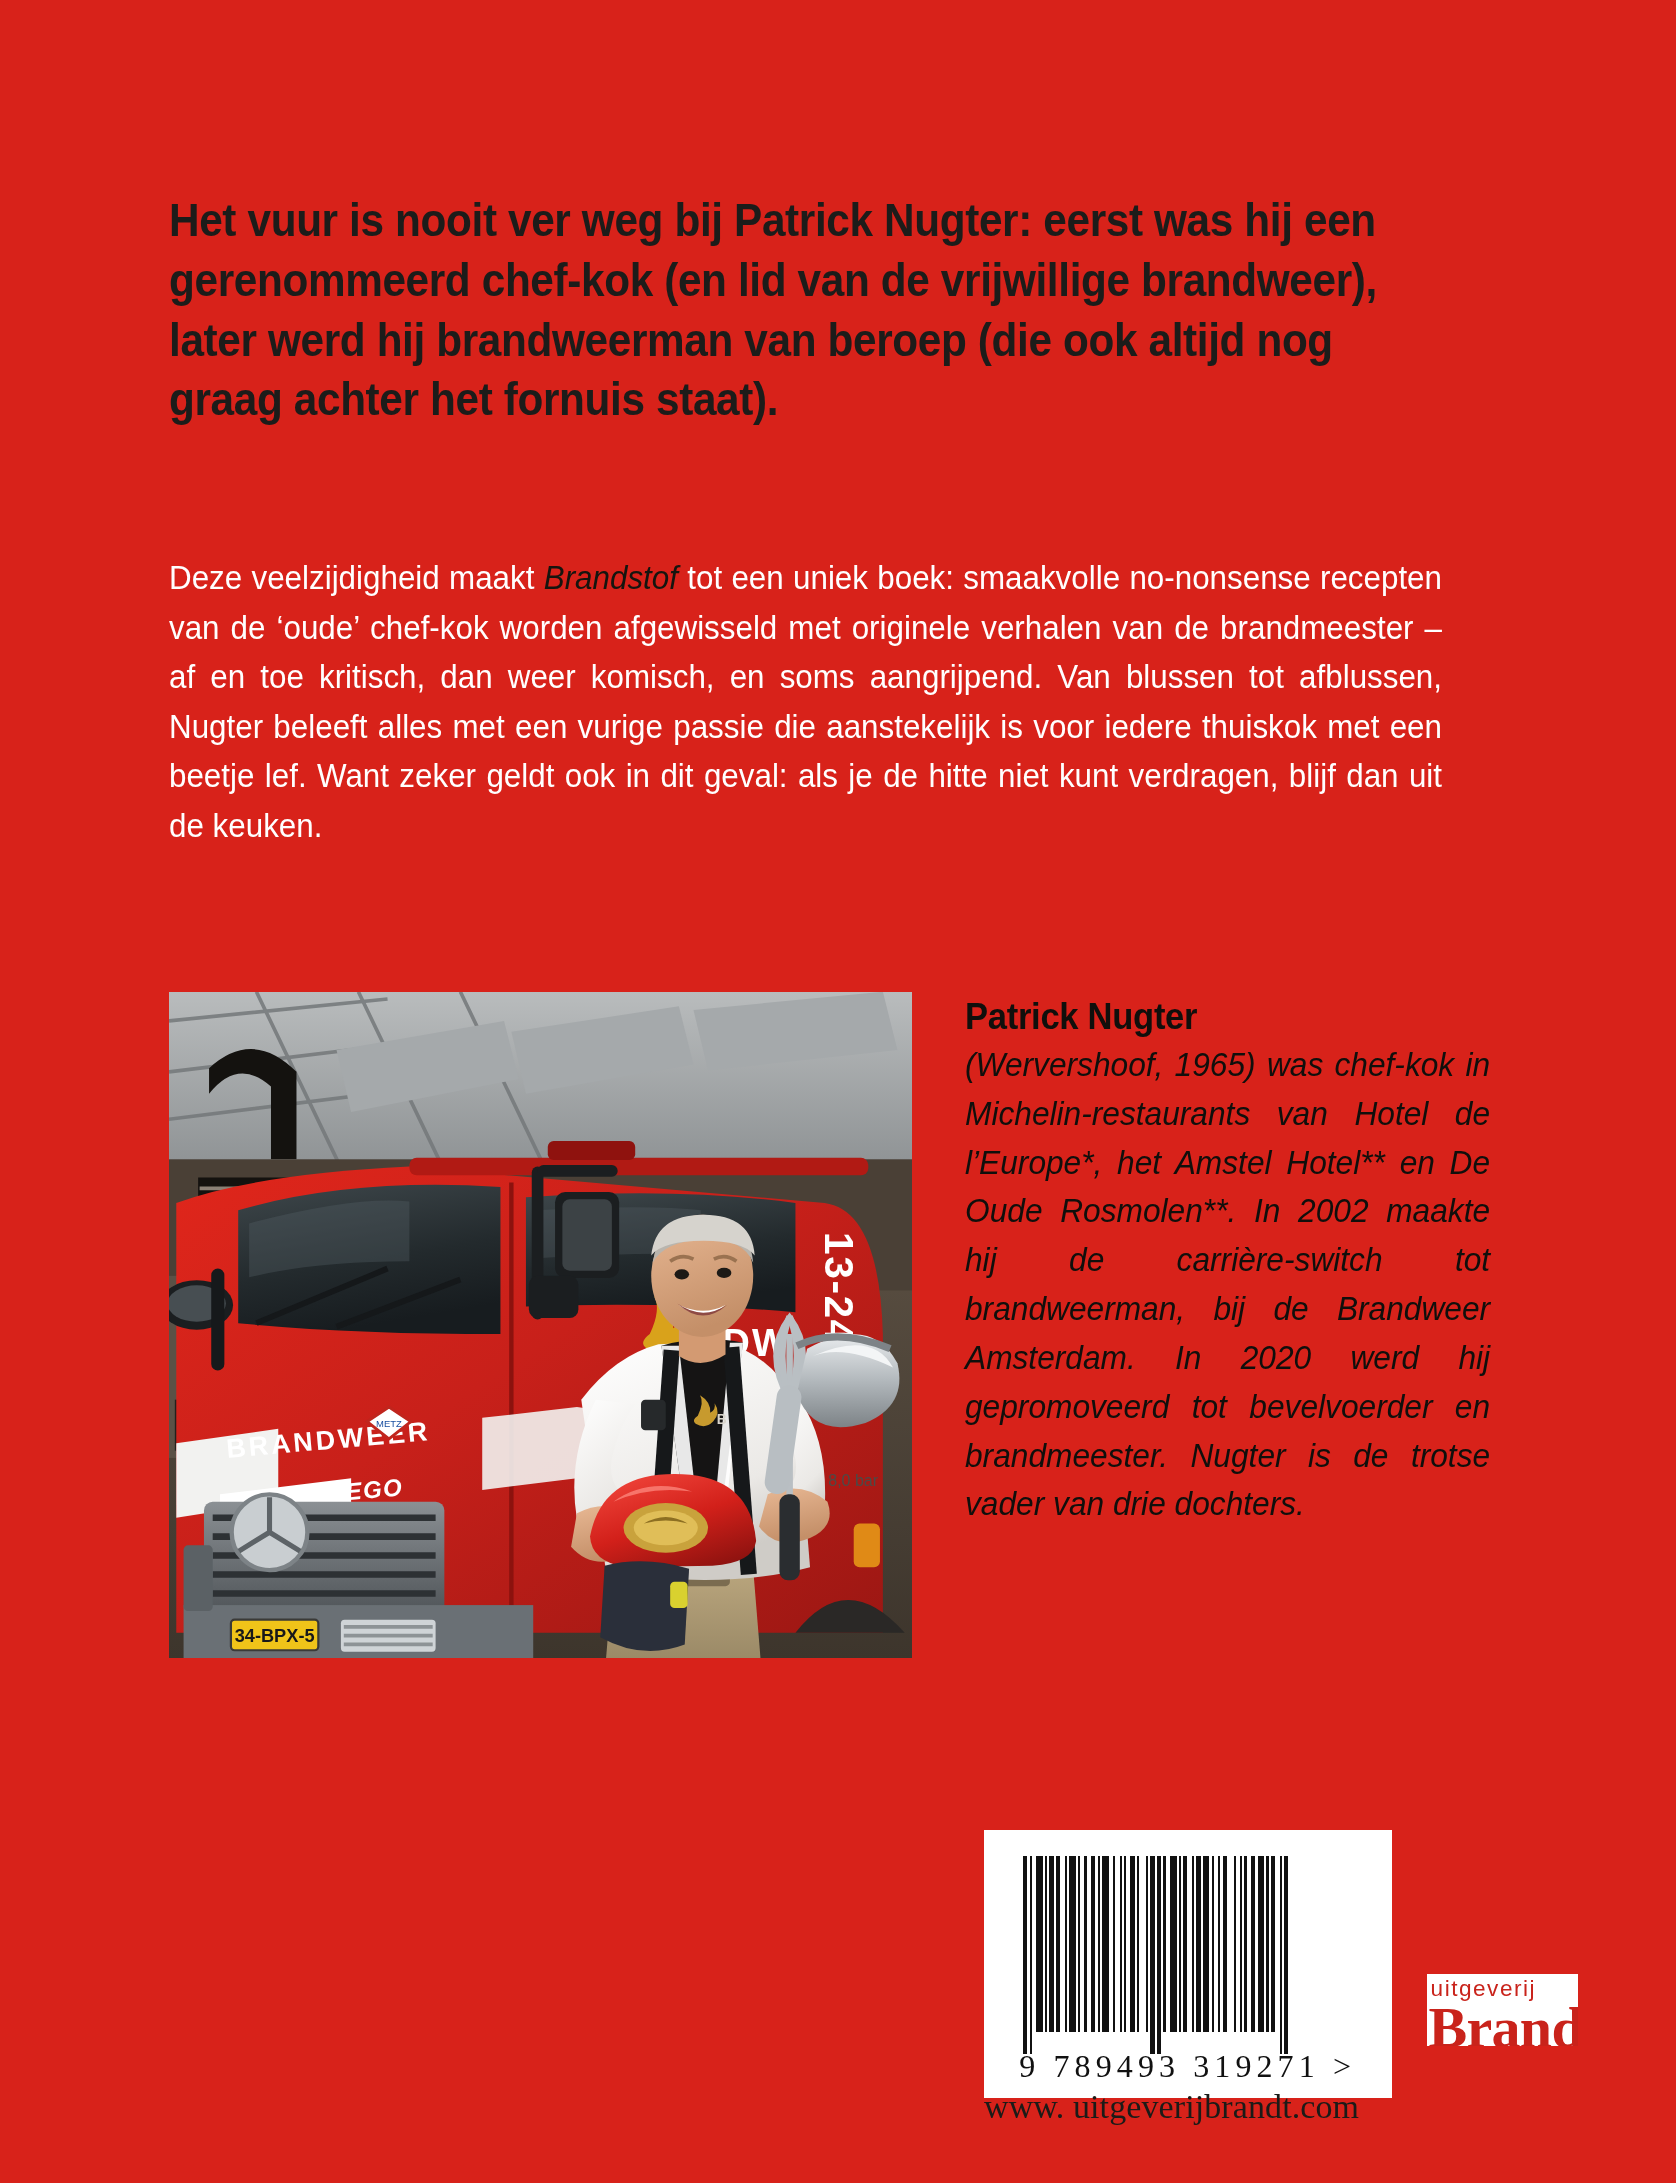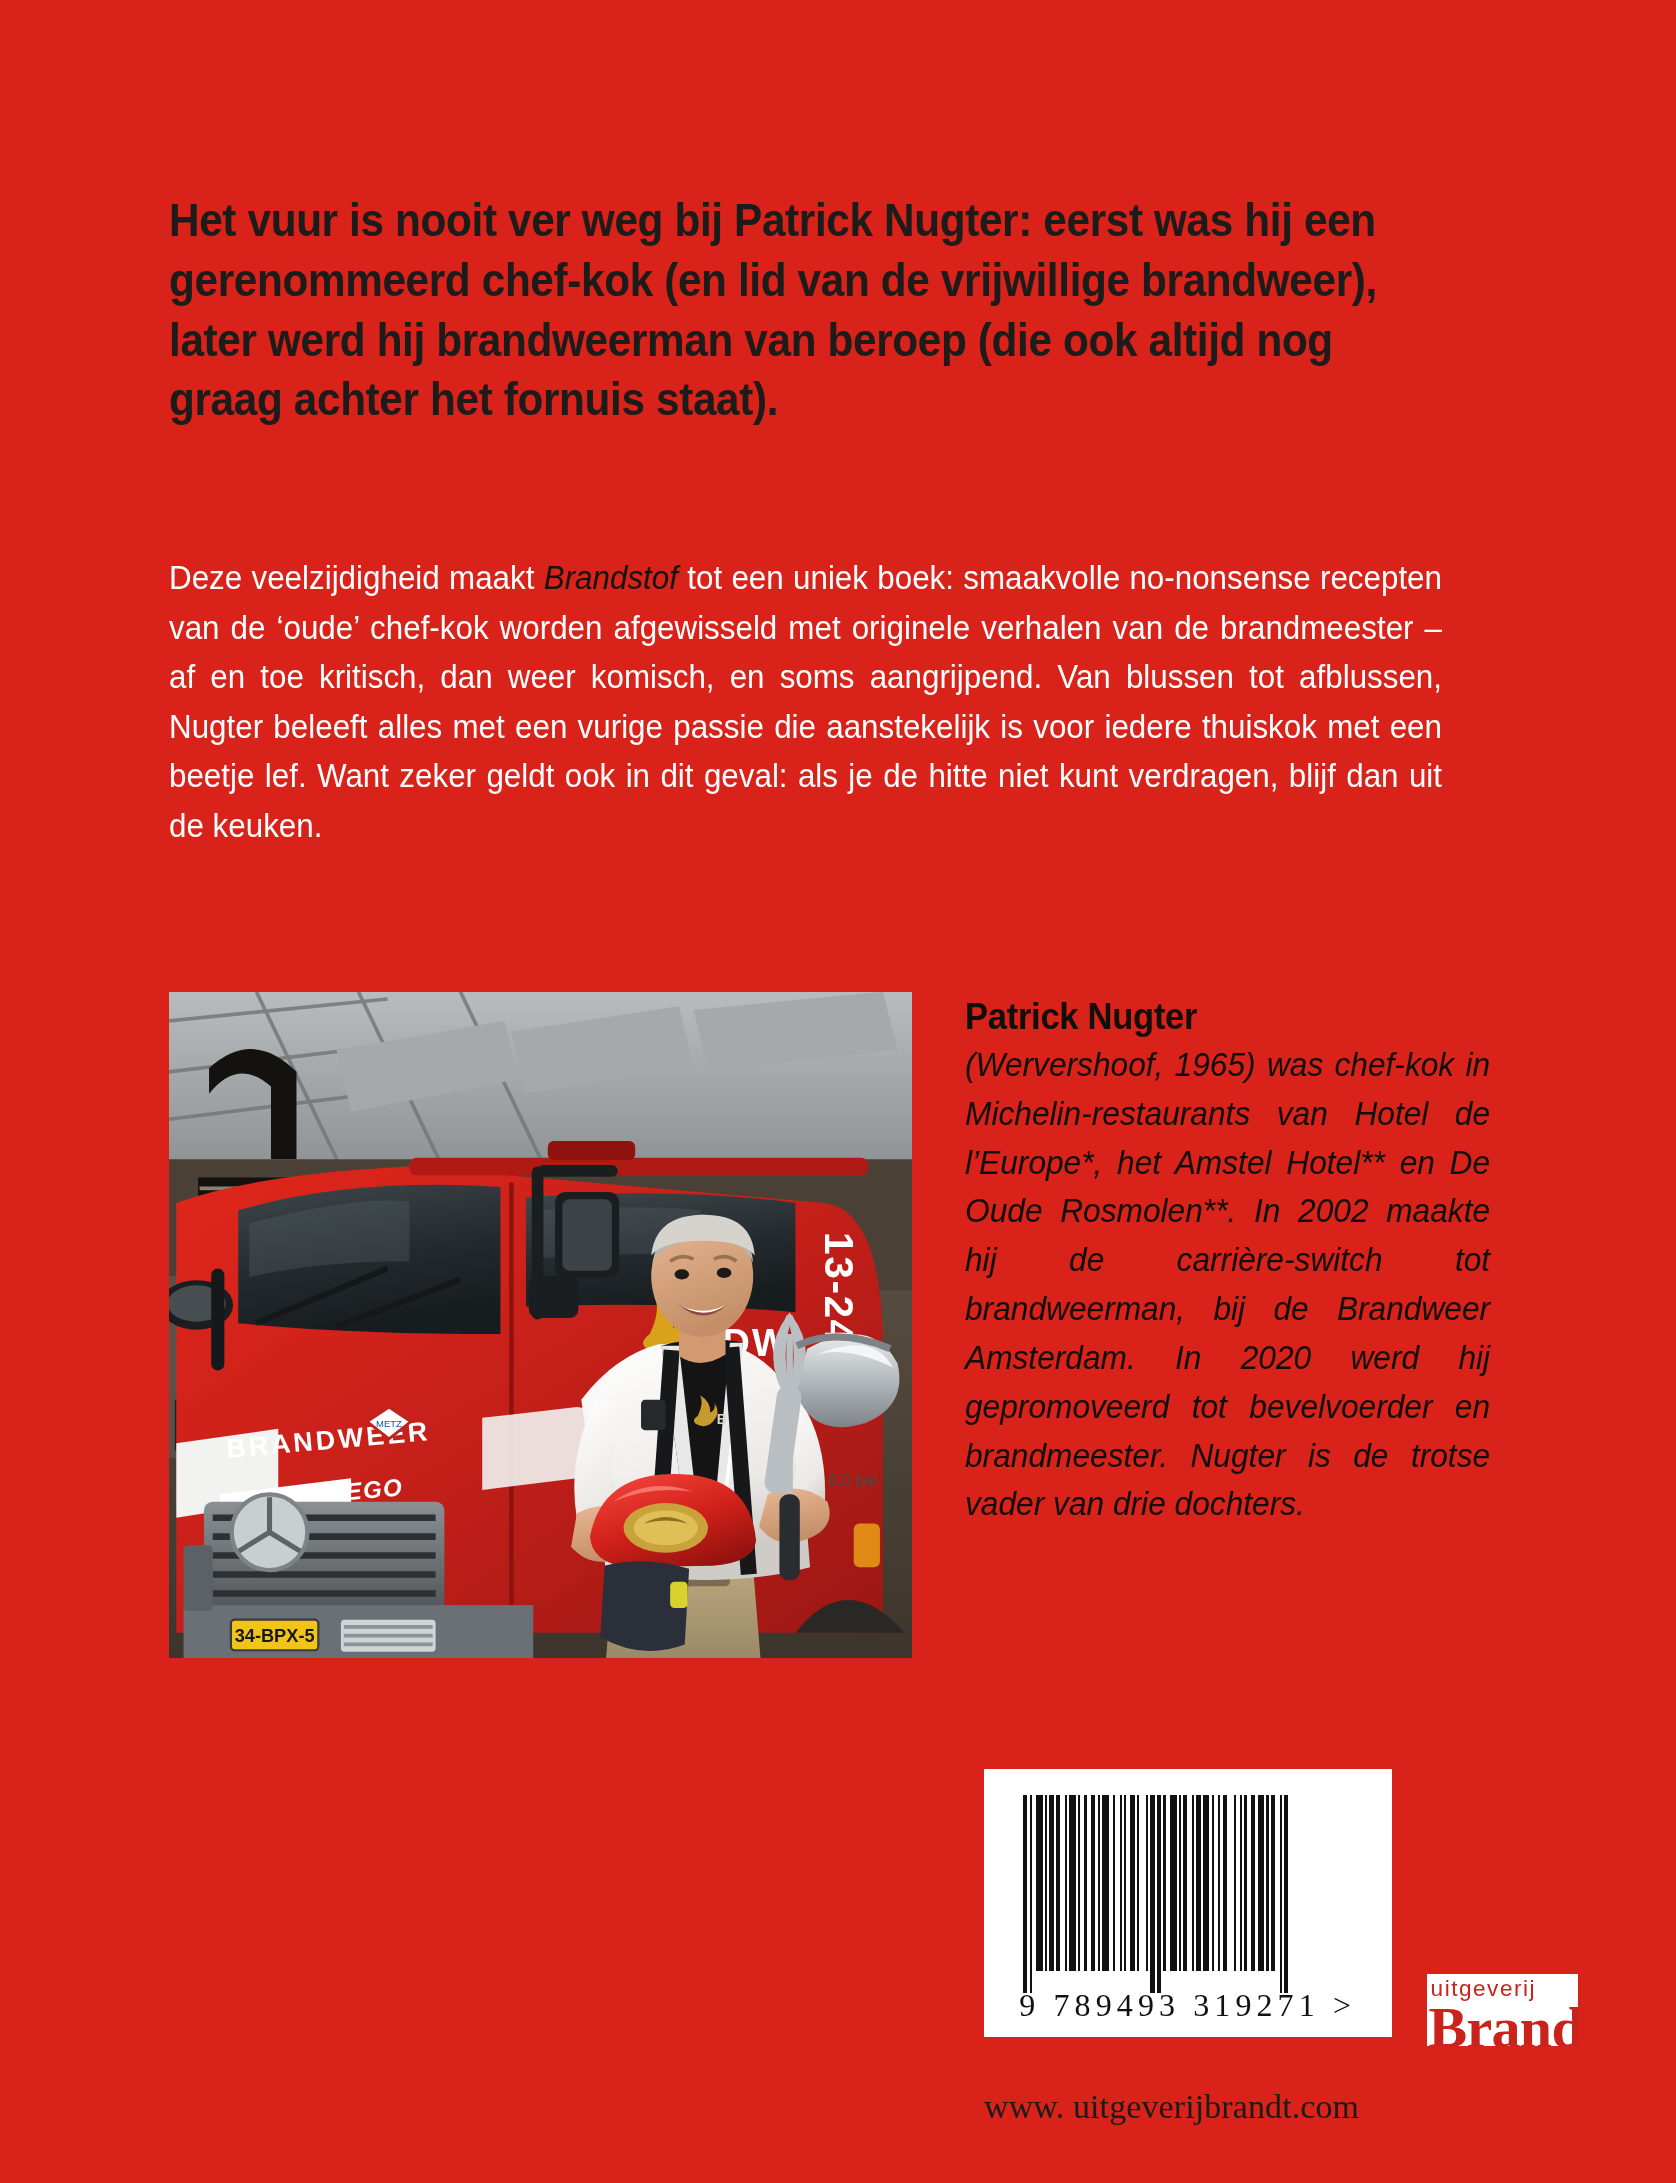--- a/index.html
+++ b/index.html
@@ -86,21 +86,21 @@
     line-height: 1.48;
     text-align: justify;
     transform: scaleX(0.96);
     transform-origin: left top;
   }
 
   
   .barcode-box {
     position: absolute;
     left: 984px;
-    top: 1769px;
+    top: 1830px;
     width: 408px;
     height: 268px;
     background: #ffffff;
   }
   .barcode-inner {
     position: absolute;
     left: 0; top: 0; right: 0; bottom: 0;
   }
   .barcode-bars {
     position: absolute;

